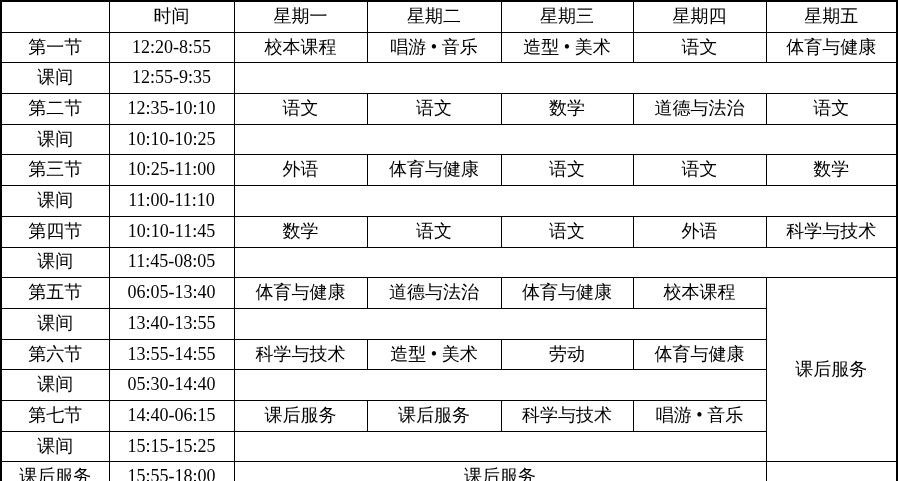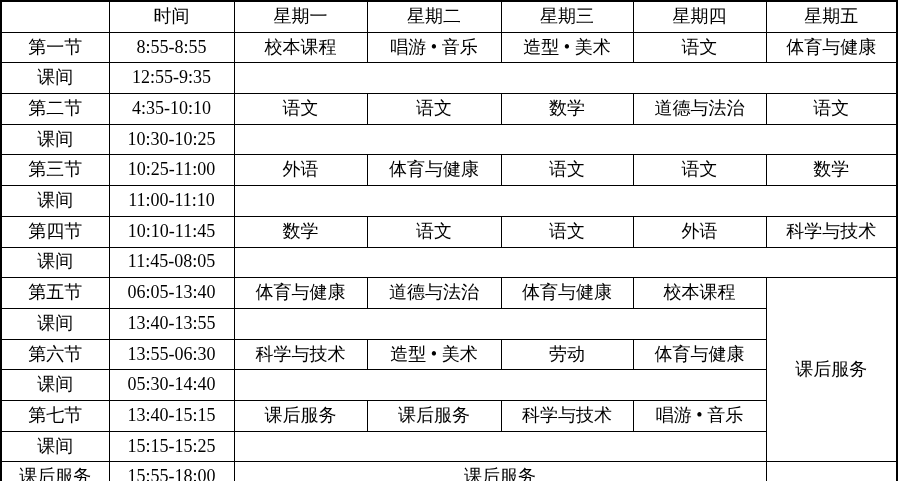--- a/index.html
+++ b/index.html
@@ -57,47 +57,47 @@
         <td>时间</td>
         <td>星期一</td>
         <td>星期二</td>
         <td>星期三</td>
         <td>星期四</td>
         <td>星期五</td>
       </tr>
 
       <tr>
         <td>第一节</td>
-        <td>8:55-8:55</td>
+        <td>12:20-8:55</td>
         <td>校本课程</td>
         <td>唱游 • 音乐</td>
         <td>造型 • 美术</td>
         <td>语文</td>
         <td>体育与健康</td>
       </tr>
 
       <tr>
         <td>课间</td>
         <td>12:55-9:35</td>
         <td colspan="5"></td>
       </tr>
 
       <tr>
         <td>第二节</td>
-        <td>4:35-10:10</td>
+        <td>12:35-10:10</td>
         <td>语文</td>
         <td>语文</td>
         <td>数学</td>
         <td>道德与法治</td>
         <td>语文</td>
       </tr>
 
       <tr>
         <td>课间</td>
-        <td>10:30-10:25</td>
+        <td>10:10-10:25</td>
         <td colspan="5"></td>
       </tr>
 
       <tr>
         <td>第三节</td>
         <td>10:25-11:00</td>
         <td>外语</td>
         <td>体育与健康</td>
         <td>语文</td>
         <td>语文</td>
@@ -137,36 +137,36 @@
       </tr>
 
       <tr>
         <td>课间</td>
         <td>13:40-13:55</td>
         <td colspan="4"></td>
       </tr>
 
       <tr>
         <td>第六节</td>
-        <td>13:55-06:30</td>
+        <td>13:55-14:55</td>
         <td>科学与技术</td>
         <td>造型 • 美术</td>
         <td>劳动</td>
         <td>体育与健康</td>
       </tr>
 
       <tr>
         <td>课间</td>
         <td>05:30-14:40</td>
         <td colspan="4"></td>
       </tr>
 
       <tr>
         <td>第七节</td>
-        <td>13:40-15:15</td>
+        <td>14:40-06:15</td>
         <td>课后服务</td>
         <td>课后服务</td>
         <td>科学与技术</td>
         <td>唱游 • 音乐</td>
       </tr>
 
       <tr>
         <td>课间</td>
         <td>15:15-15:25</td>
         <td colspan="4"></td>

